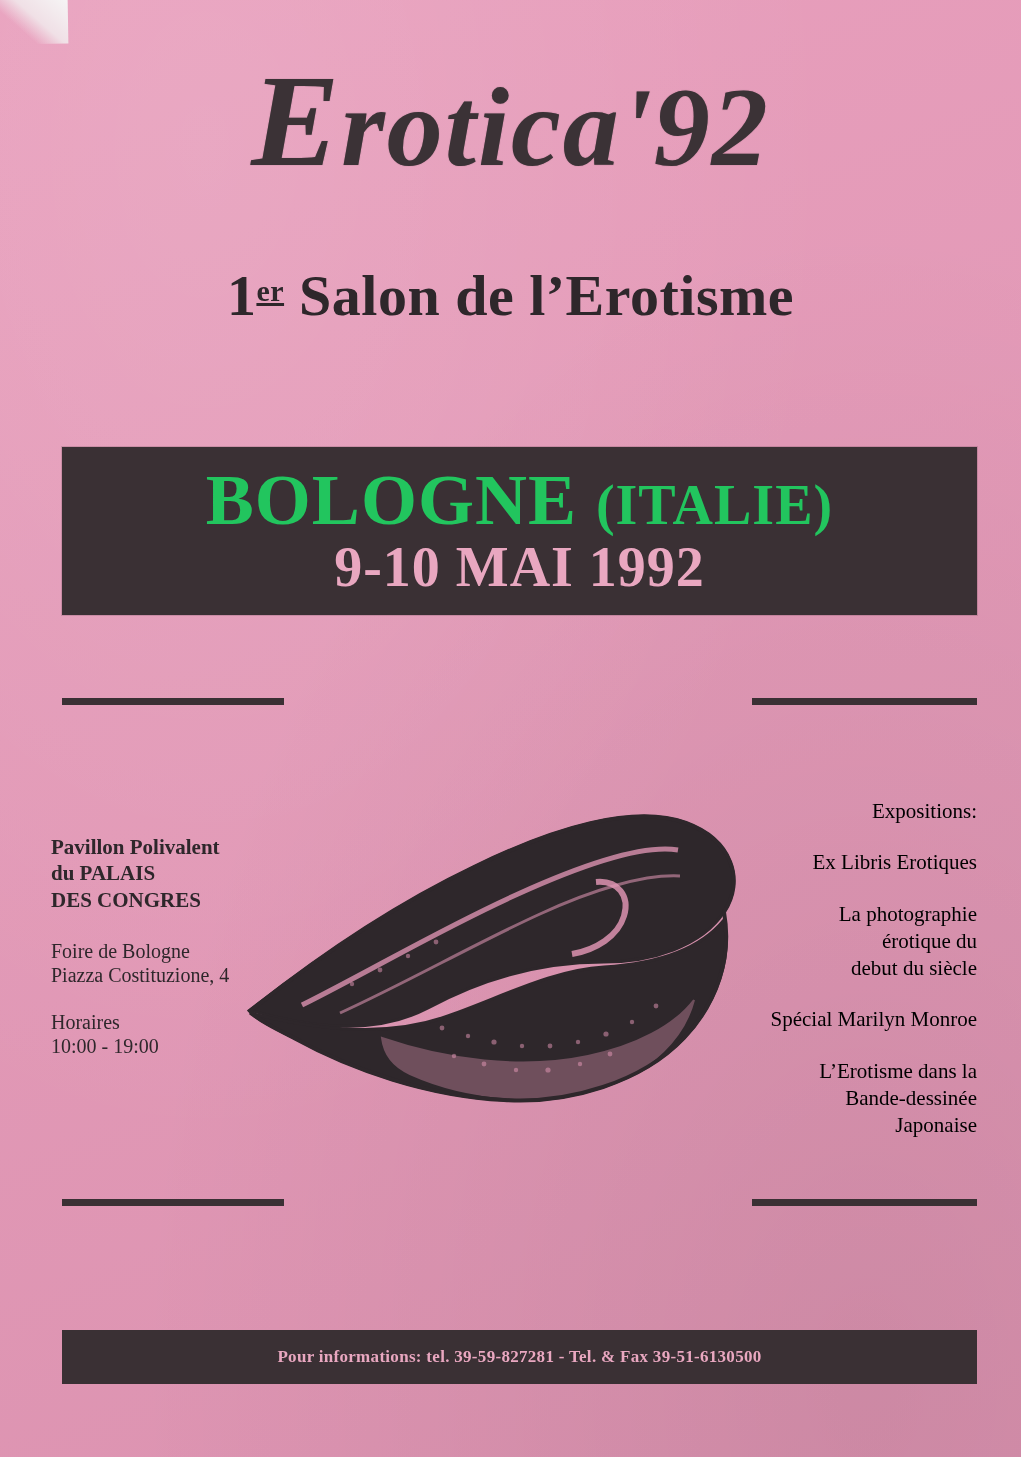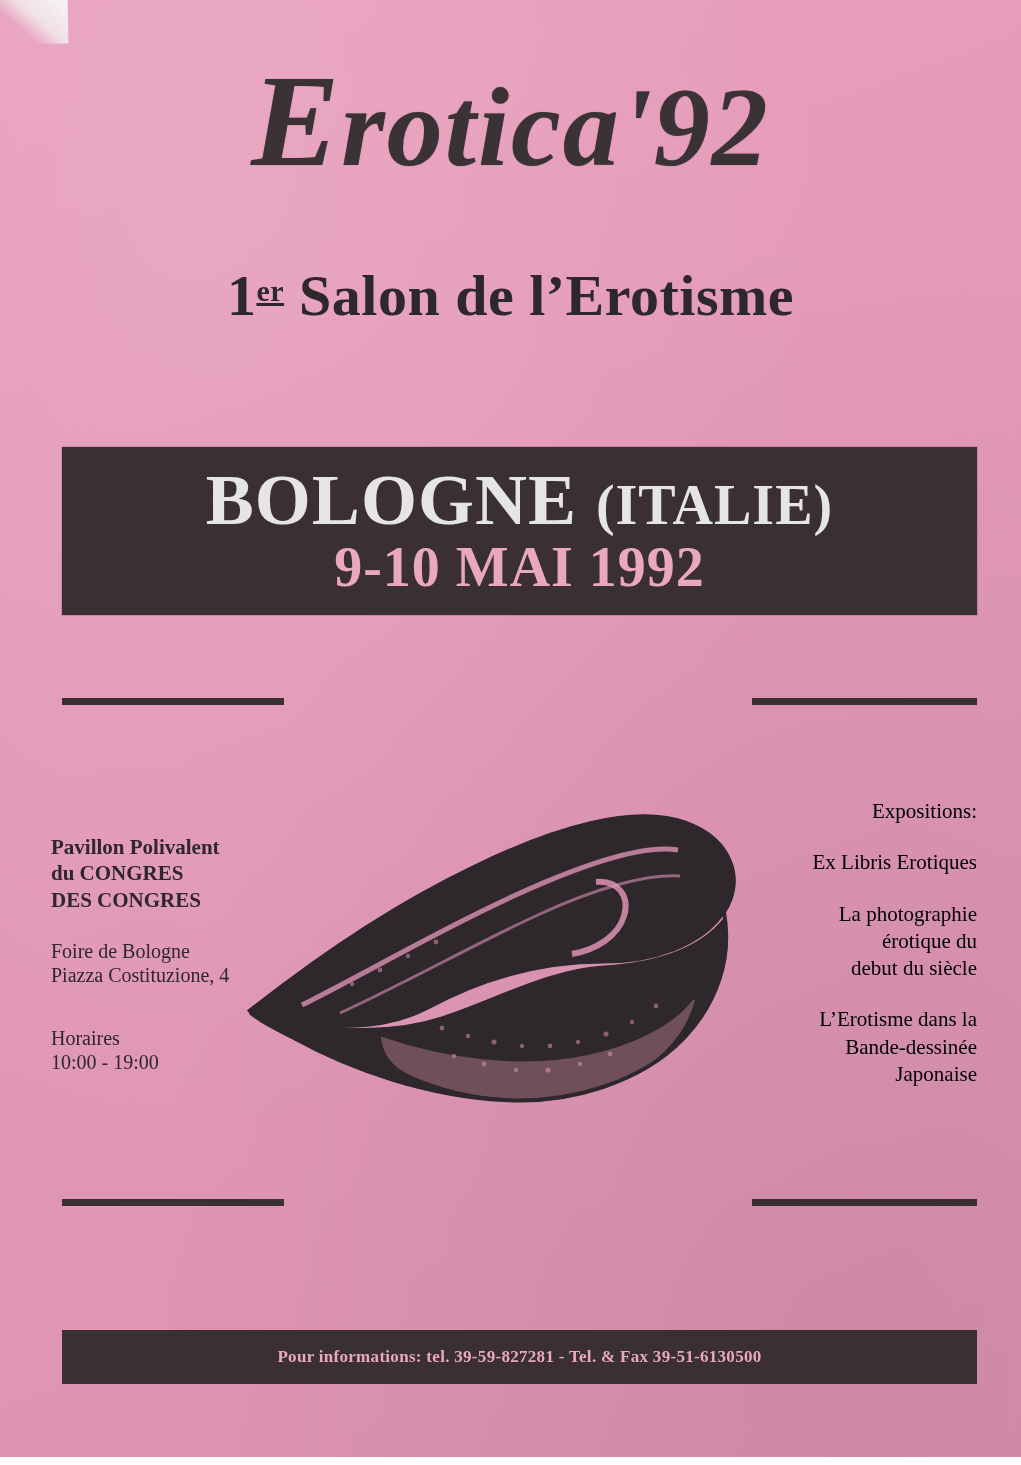--- a/index.html
+++ b/index.html
@@ -79,21 +79,21 @@
     width: 915px;
     height: 168px;
     background: #3a3034;
     text-align: center;
     box-shadow: 0 0 0 1px rgba(0,0,0,0.12);
   }
   .city-line {
     margin-top: 16px;
     font-weight: bold;
     font-size: 72px;
-    color: #e5e5e5;
+    color: #22c55e;
     letter-spacing: 1px;
     line-height: 1.05;
   }
   .city-line .country {
     font-size: 56px;
   }
   .date-line {
     margin-top: -4px;
     font-weight: bold;
     font-size: 56px;
@@ -122,21 +122,21 @@
     font-size: 20px;
     line-height: 1.22;
   }
   .left-info .venue {
     font-weight: bold;
     font-size: 21px;
     line-height: 1.25;
     margin-bottom: 26px;
   }
   .left-info .addr {
-    margin-bottom: 38px;
+    margin-bottom: 22px;
   }
   .left-info .hours { }
 
   
   .right-info {
     position: absolute;
     top: 798px;
     right: 44px;
     width: 270px;
     text-align: right;
@@ -206,21 +206,21 @@
   </div>
 
   <div class="rule rule-tl"></div>
   <div class="rule rule-tr"></div>
   <div class="rule rule-bl"></div>
   <div class="rule rule-br"></div>
 
   <div class="left-info">
     <div class="venue">
       <div>Pavillon Polivalent</div>
-      <div>du CONGRES</div>
+      <div>du PALAIS</div>
       <div>DES CONGRES</div>
     </div>
     <div class="addr">
       <div>Foire de Bologne</div>
       <div>Piazza Costituzione, 4</div>
     </div>
     <div class="hours">
       <div>Horaires</div>
       <div>10:00 - 19:00</div>
     </div>
@@ -228,20 +228,23 @@
 
   <div class="right-info">
     <div class="expo-head">Expositions:</div>
     <div class="expo-item">
       <div>Ex Libris Erotiques</div>
     </div>
     <div class="expo-item">
       <div>La photographie</div>
       <div>érotique du</div>
       <div>debut du siècle</div>
+    </div>
+    <div class="expo-item">
+      <div>Spécial Marilyn Monroe</div>
     </div>
     <div class="expo-item">
       <div>L’Erotisme dans la</div>
       <div>Bande-dessinée</div>
       <div>Japonaise</div>
     </div>
   </div>
 
   <div class="lips">
     <svg viewBox="0 0 540 350" xmlns="http://www.w3.org/2000/svg" aria-hidden="true">

